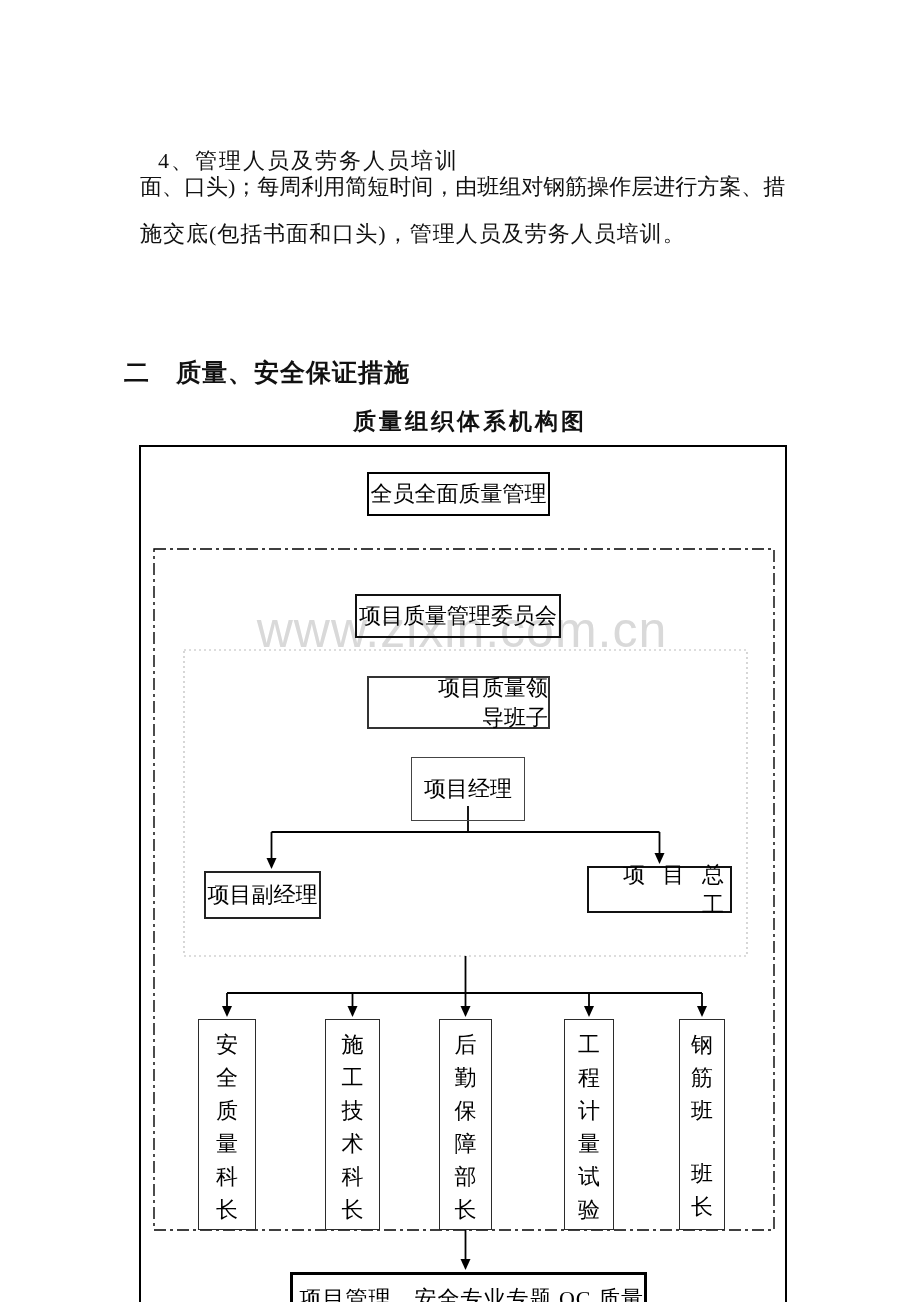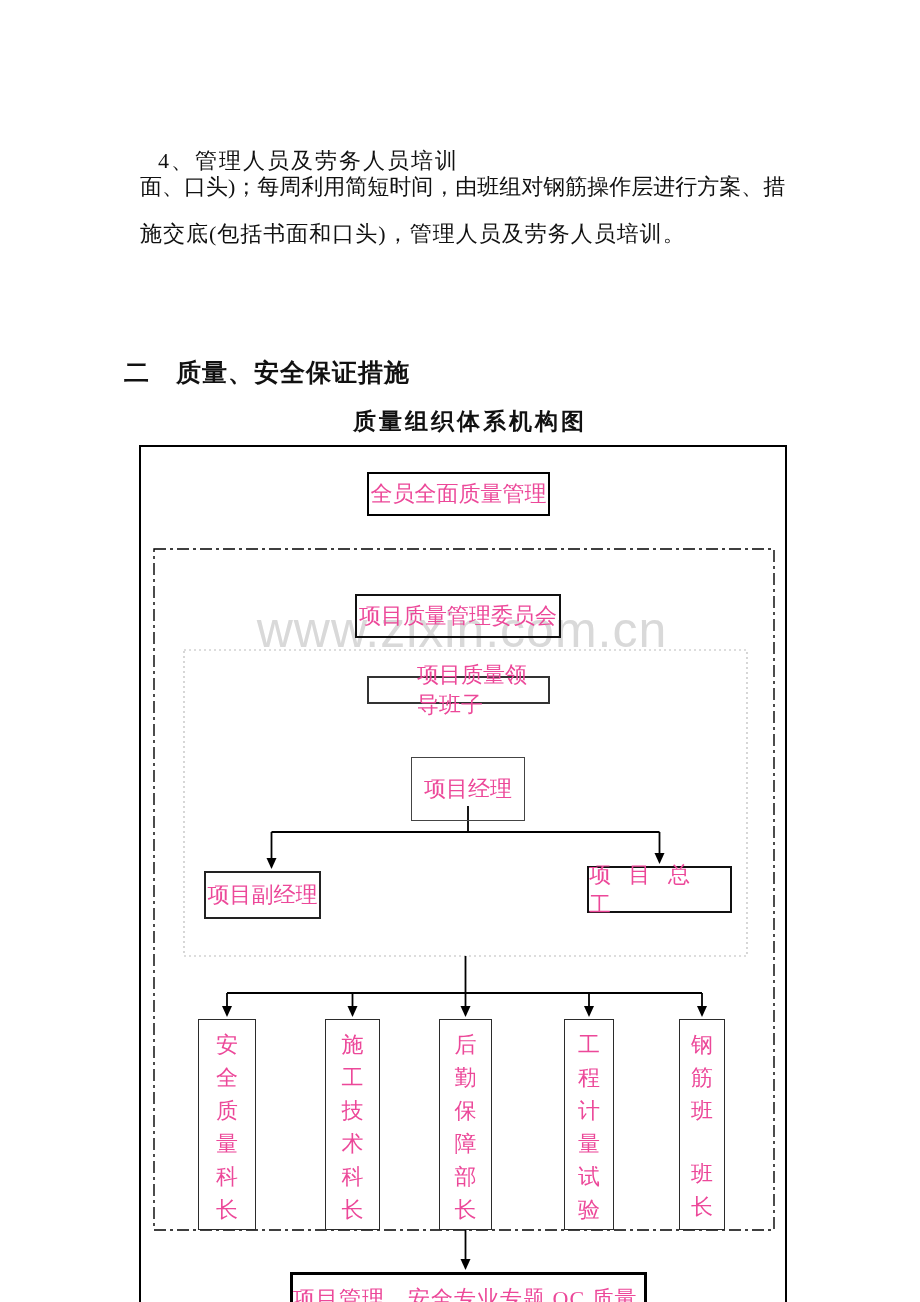--- a/index.html
+++ b/index.html
@@ -16,30 +16,30 @@
   .section-heading{left:124px;top:356px;width:640px;font-size:25px;font-weight:bold;
        font-family:"Liberation Sans", sans-serif;letter-spacing:1px;}
   .diagram-title{left:150px;top:406px;width:640px;text-align:center;font-size:23px;font-weight:bold;
        font-family:"Liberation Sans", sans-serif;letter-spacing:3px;}
 
   
   .chart{left:139px;top:445px;width:644px;height:857px;border:2px solid #000;border-bottom:none;
          overflow:hidden;}
   .chart svg{position:absolute;left:0;top:0;z-index:1;}
   .node{position:absolute;z-index:3;background:transparent;border:1px solid #2b2b2b;
-        display:flex;align-items:center;justify-content:center;font-size:22px;color:#ec4899;
-        box-sizing:border-box;text-align:left;}
+        display:flex;align-items:center;justify-content:center;font-size:22px;color:#000000;
+        box-sizing:border-box;text-align:right;}
   .watermark{left:0;top:600px;width:920px;z-index:2;text-align:center;
         font-family:"Liberation Sans", sans-serif;font-size:50px;color:#d9d9d9;
         letter-spacing:1px;line-height:56px;}
 
   
   .n-total    {left:226px;top:25px; width:183px;height:44px;border-width:2px;border-color:#000;}
   .n-committee{left:214px;top:147px;width:206px;height:44px;border-width:2px;border-color:#111;}
-  .n-leader   {left:226px;top:229px;width:183px;height:28px;border-width:2px;border-color:#333;padding-left:48px;}
+  .n-leader   {left:226px;top:229px;width:183px;height:53px;border-width:2px;border-color:#333;padding-left:48px;}
   .n-manager  {left:270px;top:310px;width:114px;height:64px;border-color:#444;}
   .n-deputy   {left:63px; top:424px;width:117px;height:48px;border-width:2px;border-color:#222;}
   .n-chief    {left:446px;top:419px;width:145px;height:47px;border-width:2px;border-color:#111;letter-spacing:6px;}
   .n-qc       {left:149px;top:825px;width:357px;height:60px;border:3px solid #000;
                align-items:flex-start;padding-top:9px;font-size:22px;letter-spacing:1px;}
 
   .vbox{flex-direction:column;justify-content:flex-start;padding-top:14px;border-color:#2b2b2b;}
   .vbox .vchar{height:22px;line-height:22px;margin-bottom:11px;font-size:22px;}
   .vbox .vgap{height:22px;margin-bottom:11px;}
   .n-d1{left:57px; top:572px;width:58px;height:211px;}

